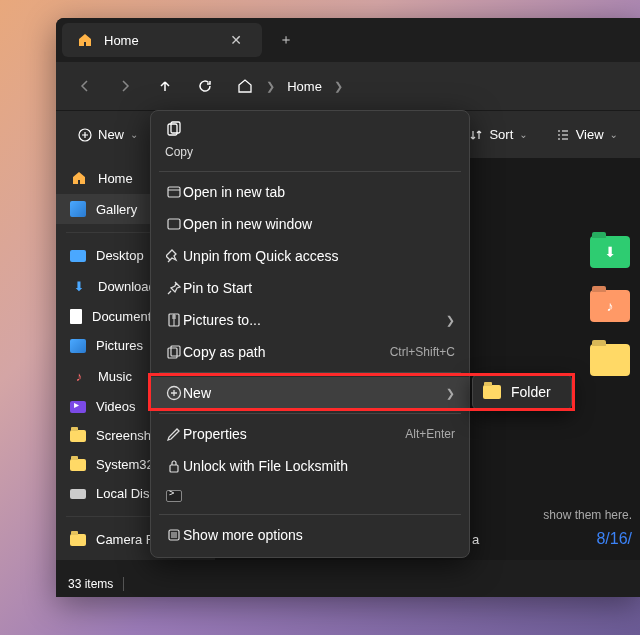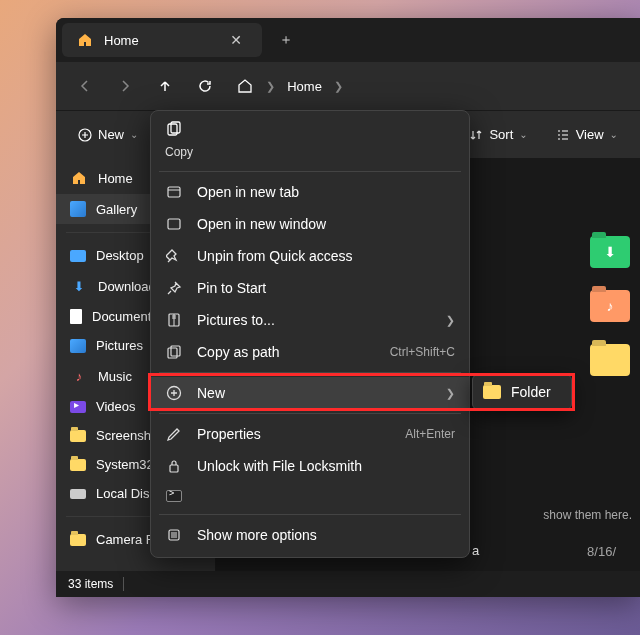--- a/index.html
+++ b/index.html
@@ -88,42 +88,42 @@
   .hint-text {
     position: absolute; right: 8px; top: 350px; color: #aaa; font-size: 12px;
   }
   .addr-row {
     position: absolute; left: 220px; right: 10px; bottom: 8px; height: 26px;
     display: flex; align-items: center; gap: 14px; color: #fff; font-size: 13px;
   }
   .disk-icon {
     width: 22px; height: 12px; background: #ccc; border-radius: 2px;
   }
-  .date-right { position: absolute; right: 24px; bottom: 12px; color: #a3a3a3; font-size: 13px; }
+  .date-right { position: absolute; right: 8px; bottom: 12px; color: #3b82f6; font-size: 16px; }
   .statusbar {
     height: 26px; background: #1e1e1e; display: flex; align-items: center;
-    padding: 0 12px; color: #fff; font-size: 12px; gap: 10px;
+    padding: 0 12px; color: #fff; font-size: 12px; gap: 10px; margin-top: 11px;
   }
   .status-sep { width: 1px; height: 14px; background: #555; }
   
   .ctx {
     position: absolute; top: 110px; left: 150px; width: 320px;
     background: #2c2c2c; border: 1px solid #444; border-radius: 8px;
     box-shadow: 0 8px 30px rgba(0,0,0,0.6); padding: 6px 0;
     color: #fff; z-index: 50;
   }
   .ctx-header {
     display: flex; flex-direction: column; align-items: flex-start; gap: 2px;
     padding: 4px 14px 8px;
   }
   .ctx-header-icon { font-size: 16px; color: #fff; }
   .ctx-header-label { font-size: 12px; color: #ddd; }
   .ctx-sep { height: 1px; background: #444; margin: 4px 8px; }
   .ctx-item {
-    display: flex; align-items: center; gap: 14px; padding: 8px 14px;
+    display: flex; align-items: center; padding: 8px 14px;
     font-size: 14px; cursor: pointer; position: relative;
   }
   .ctx-item.active { background: #3f3f3f; }
   .ctx-icon { width: 18px; display: flex; justify-content: center; color: #ddd; font-size: 15px; }
   .ctx-shortcut { margin-left: auto; color: #aaa; font-size: 12px; }
   .ctx-chevron { margin-left: auto; color: #aaa; font-size: 11px; }
   .highlight-box {
     position: absolute; top: 373px; left: 148px; width: 427px; height: 38px;
     border: 3px solid #ff2a2a; z-index: 60; pointer-events: none;
   }

